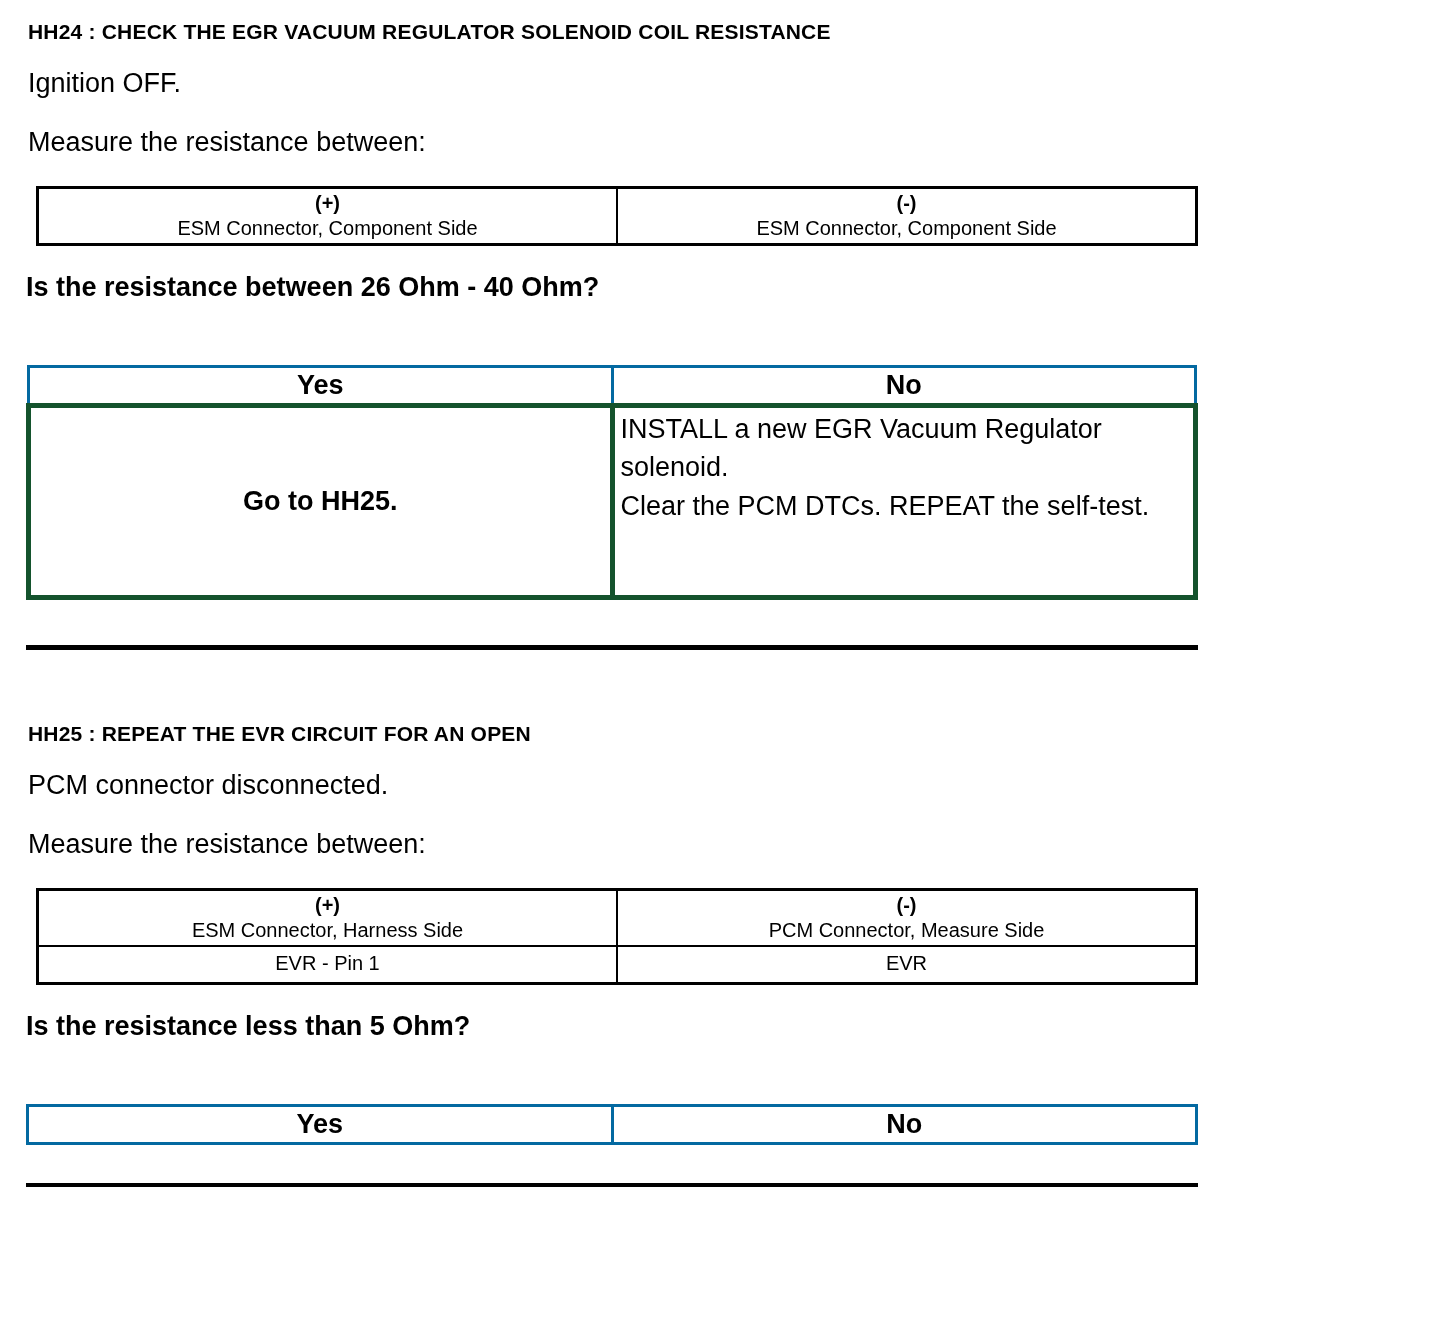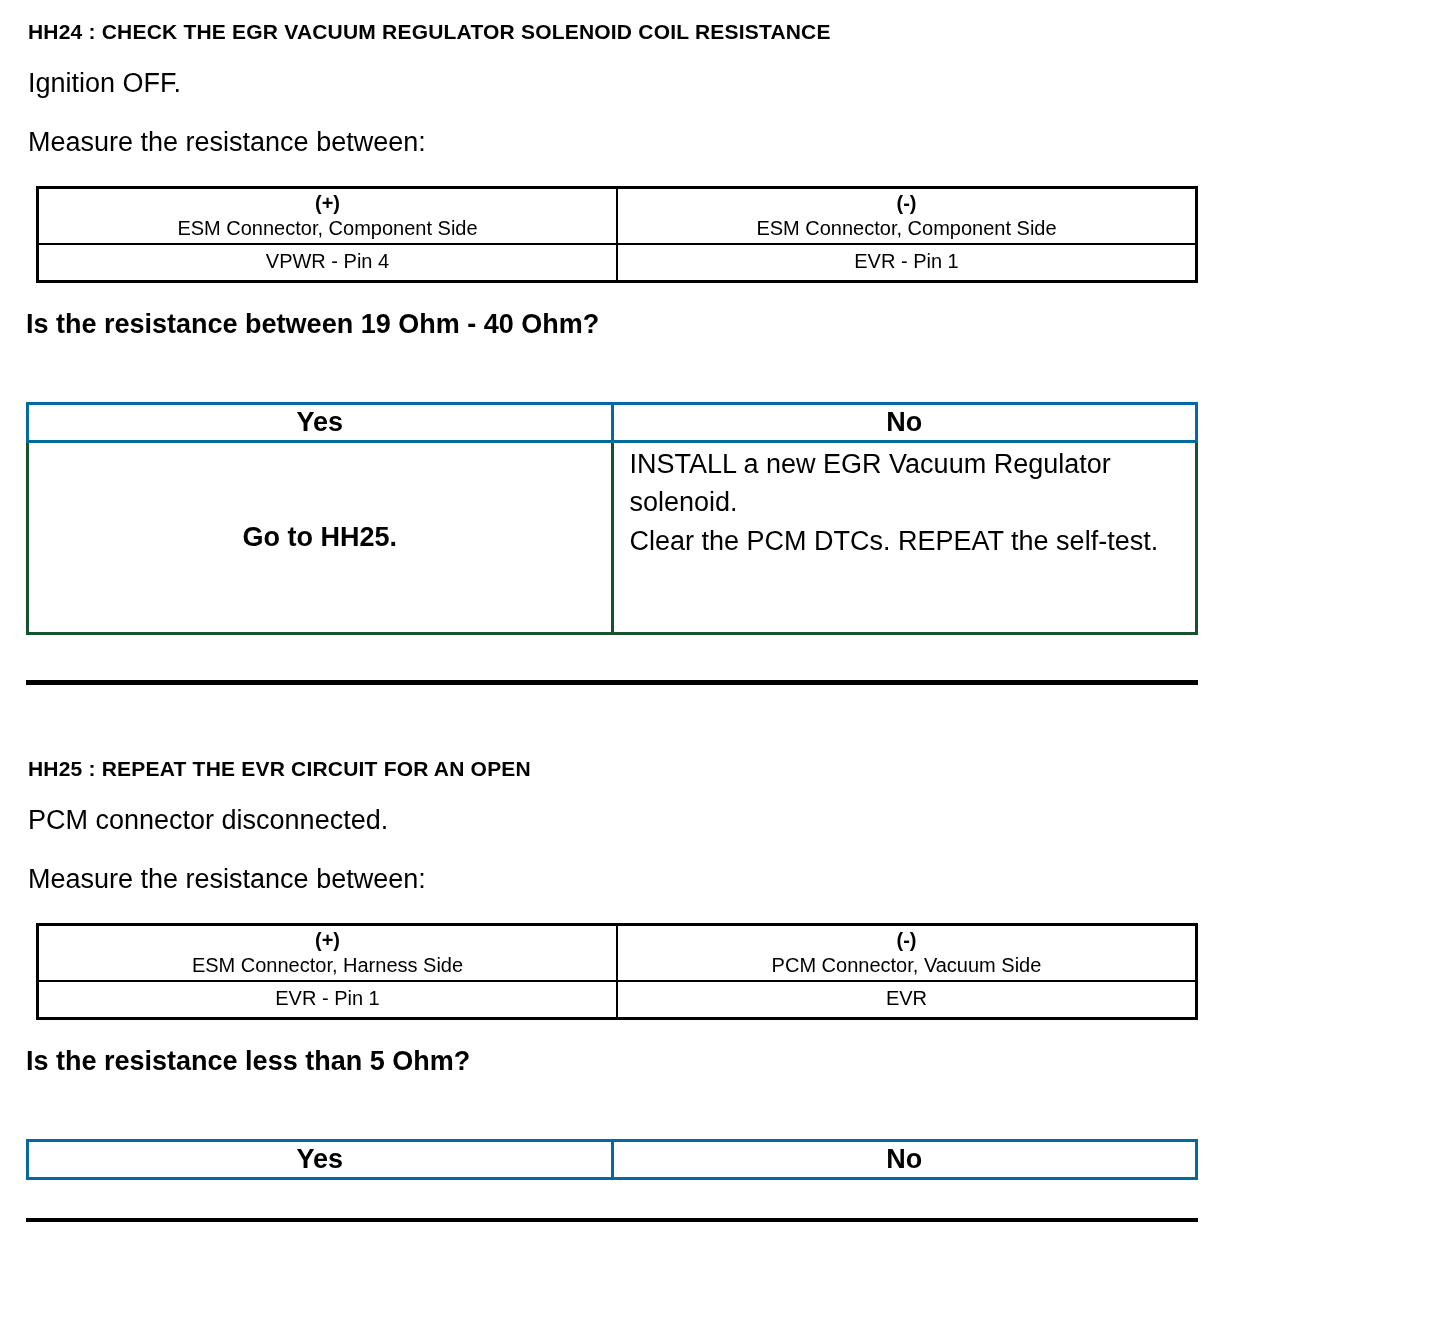--- a/index.html
+++ b/index.html
@@ -58,23 +58,23 @@
   }
   .decision-table th {
     width: 50%;
     border: 3px solid #0369a1;
     font-size: 27px;
     font-weight: bold;
     text-align: center;
     padding: 2px 4px;
   }
   .decision-table td {
-    border: 3px solid #14532d;
+    border: 5px solid #14532d;
     font-size: 27px;
-    padding: 2px 16px;
+    padding: 2px 6px;
     line-height: 1.42;
   }
   .decision-table td.yes-cell {
     text-align: center;
     vertical-align: middle;
     font-weight: bold;
   }
   .decision-table td.no-cell {
     text-align: left;
     vertical-align: top;
@@ -111,28 +111,24 @@
         <tr>
           <td class="mh">
             <div class="sym">(+)</div>
             <div>ESM Connector, Component Side</div>
           </td>
           <td class="mh">
             <div class="sym">(-)</div>
             <div>ESM Connector, Component Side</div>
           </td>
         </tr>
-        <tr>
-          <td class="mv">VPWR - Pin 4</td>
-          <td class="mv">EVR - Pin 1</td>
-        </tr>
       </tbody>
     </table>
 
-    <p class="question">Is the resistance between 19 Ohm - 40 Ohm?</p>
+    <p class="question">Is the resistance between 26 Ohm - 40 Ohm?</p>
 
     <table class="decision-table tall">
       <tbody>
         <tr>
           <th>Yes</th>
           <th>No</th>
         </tr>
         <tr>
           <td class="yes-cell">Go to HH25.</td>
           <td class="no-cell">
@@ -155,21 +151,21 @@
 
     <table class="measure-table">
       <tbody>
         <tr>
           <td class="mh">
             <div class="sym">(+)</div>
             <div>ESM Connector, Harness Side</div>
           </td>
           <td class="mh">
             <div class="sym">(-)</div>
-            <div>PCM Connector, Vacuum Side</div>
+            <div>PCM Connector, Measure Side</div>
           </td>
         </tr>
         <tr>
           <td class="mv">EVR - Pin 1</td>
           <td class="mv">EVR</td>
         </tr>
       </tbody>
     </table>
 
     <p class="question">Is the resistance less than 5 Ohm?</p>

